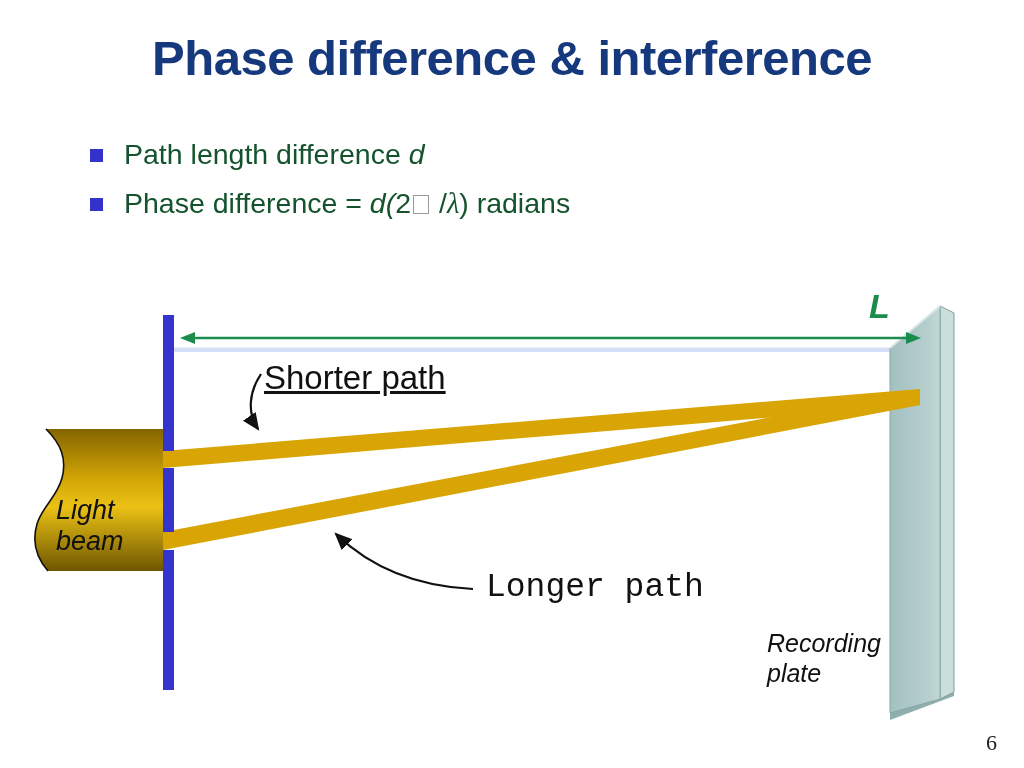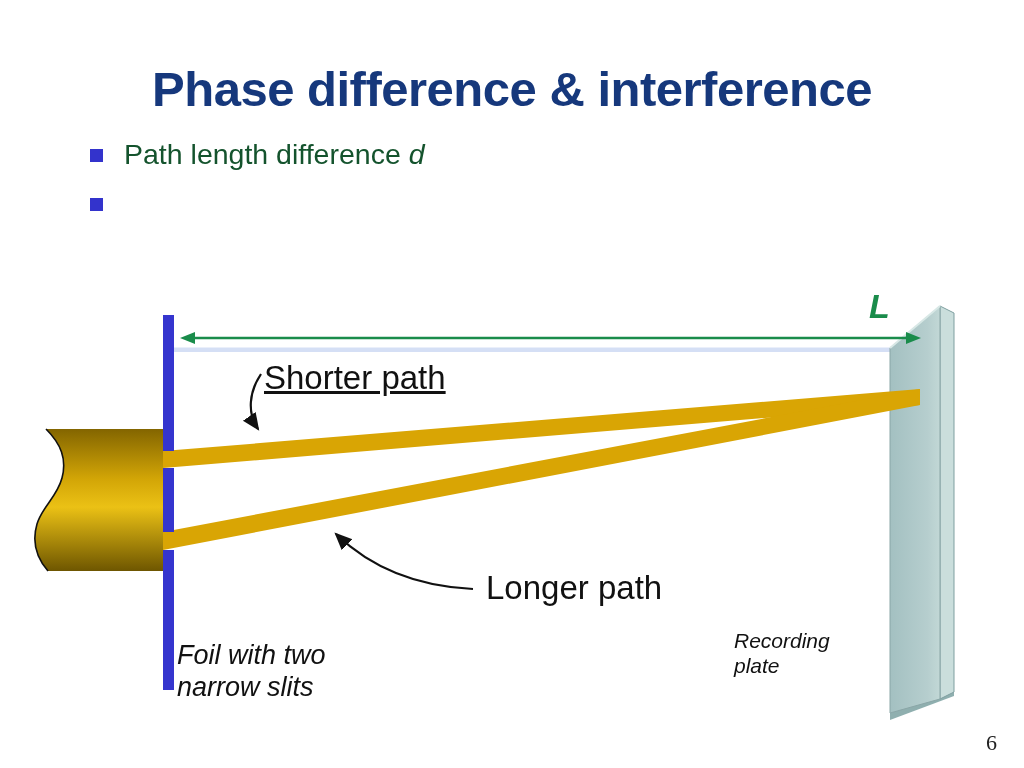--- a/index.html
+++ b/index.html
@@ -2,57 +2,58 @@
 <html><head>
 <meta charset="utf-8">
 <style>
   html,body{margin:0;padding:0;background:#888;}
   .slide{
     position:relative;width:1024px;height:768px;background:#ffffff;
     overflow:hidden;font-family:"Liberation Sans",sans-serif;color:#111;
   }
   .title{
     position:absolute;top:30px;left:0;width:1024px;text-align:center;
-    font-size:49px;font-weight:bold;letter-spacing:-0.5px;color:#16387C;margin-top:31px;
+    font-size:49px;font-weight:bold;letter-spacing:-0.5px;color:#16387C;
   }
   .bullets{position:absolute;top:137px;left:90px;width:700px;}
   .bullet-row{display:flex;align-items:center;height:34px;margin-bottom:15px;
     font-size:28.5px;color:#14532d;}
   .bullet-square{width:13px;height:13px;background:#3333CC;margin-right:21px;
     flex:0 0 auto;margin-top:2px;}
   .bullet-text i{font-style:italic;}
   .tofu{display:inline-block;width:14px;height:17px;border:1.5px solid #9a9a9a;
     background:#fff;vertical-align:-1px;margin:0 2px;}
   .sym{font-family:"Liberation Serif",serif;font-style:italic;}
   .diagram-svg{position:absolute;left:0;top:0;}
   .lbl{position:absolute;line-height:1.05;}
   .prelines{white-space:pre-line;}
   .lbl-shorter{left:264px;top:361px;font-size:33px;text-decoration:underline;}
-  .lbl-longer{left:486px;top:571px;font-size:33px;}
+  .lbl-longer{left:486px;top:571px;font-size:33px;font-family:Liberation Mono, monospace;}
   .lbl-lightbeam{left:56px;top:495px;font-size:27px;font-style:italic;line-height:1.16;}
   .lbl-foil{left:177px;top:639px;font-size:27px;font-style:italic;line-height:1.2;}
-  .lbl-recording{left:734px;top:628px;font-size:21px;font-style:italic;line-height:1.2;}
+  .lbl-recording{left:767px;top:628px;font-size:25px;font-style:italic;line-height:1.2;}
   .lbl-L{left:869px;top:289px;font-size:34px;font-style:italic;font-weight:600;color:#1A8C4B;}
   .page-number{position:absolute;left:986px;top:730px;font-family:"Liberation Serif",serif;
     font-size:22px;color:#222;}
 </style>
 </head>
 <body>
 
 <div class="slide">
 
   <div class="title">Phase difference &amp; interference</div>
 
   <div class="bullets">
     <div class="bullet-row">
       <span class="bullet-square"></span>
       <span class="bullet-text"><span>Path length difference </span><i>d</i></span>
     </div>
     <div class="bullet-row">
       <span class="bullet-square"></span>
+      <span class="bullet-text"><span>Phase difference = </span><i>d(</i><span>2</span><span class="tofu"></span><span> /</span><span class="sym">λ</span><span>) radians</span></span>
     </div>
   </div>
 
   <svg class="diagram-svg" width="1024" height="768" viewBox="0 0 1024 768">
     <defs>
       <linearGradient id="goldGrad" x1="0" y1="0" x2="0" y2="1">
         <stop offset="0%" stop-color="#836500"></stop>
         <stop offset="35%" stop-color="#D2A506"></stop>
         <stop offset="55%" stop-color="#EBC115"></stop>
         <stop offset="100%" stop-color="#6E5600"></stop>
@@ -95,20 +96,20 @@
       <polygon points="180,338 195,332 195,344" fill="#1A8C4B"></polygon>
       <polygon points="921,338 906,332 906,344" fill="#1A8C4B"></polygon>
     </g>
 
     <path d="M 261,374 C 249,392 247,413 258,429" fill="none" stroke-width="2.2" marker-end="url(#ah)" stroke="#111111"></path>
     <path d="M 473,589 C 407,586 365,562 336,534" fill="none" stroke-width="2.2" marker-end="url(#ah)" stroke="#111111"></path>
   </svg>
 
   <div class="lbl lbl-shorter">Shorter path</div>
   <div class="lbl lbl-longer">Longer path</div>
-  <div class="lbl lbl-foil prelines">Foil with two
-narrow slits</div>
+  <div class="lbl lbl-lightbeam prelines">Light
+beam</div>
   <div class="lbl lbl-recording prelines">Recording
 plate</div>
   <div class="lbl lbl-L">L</div>
 
   <div class="page-number">6</div>
 </div>
 
 </body></html>

